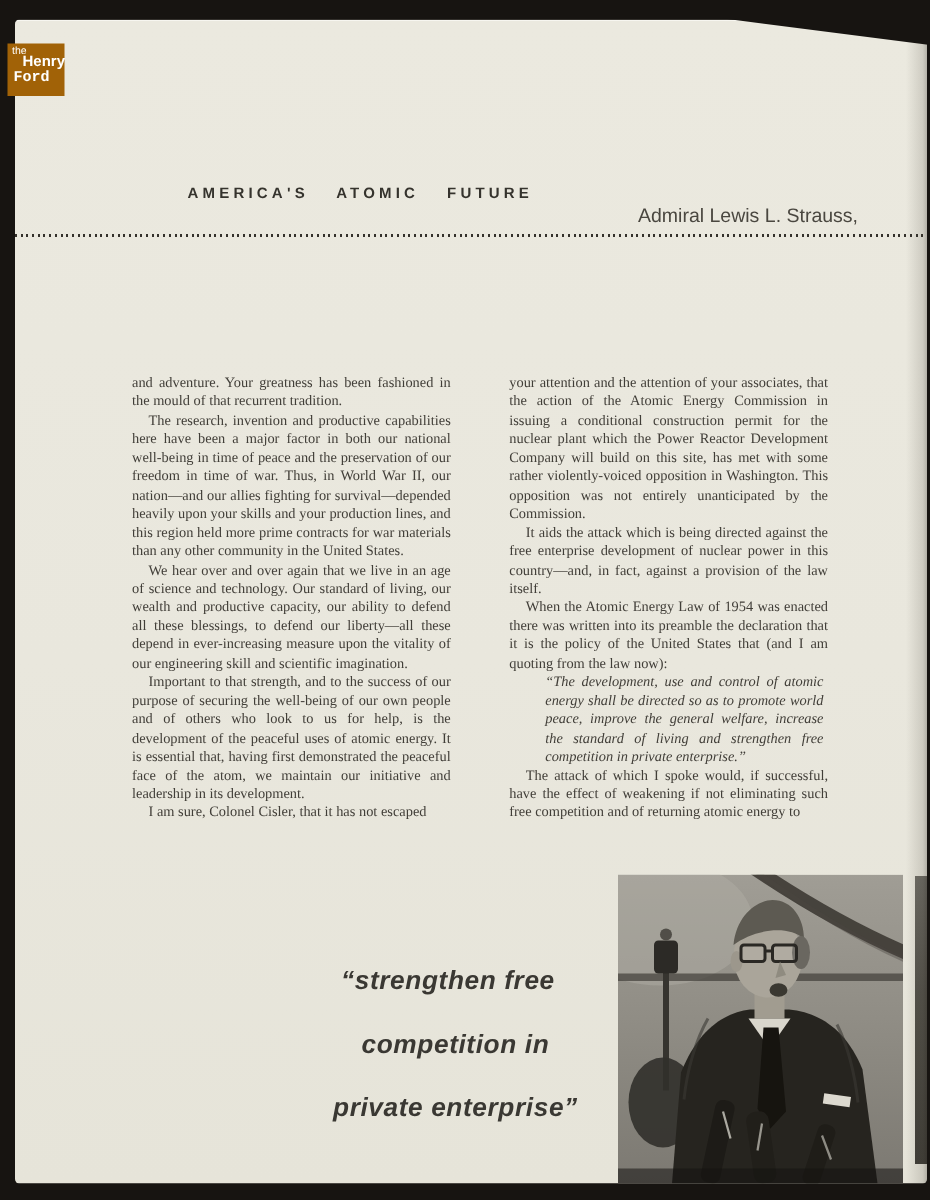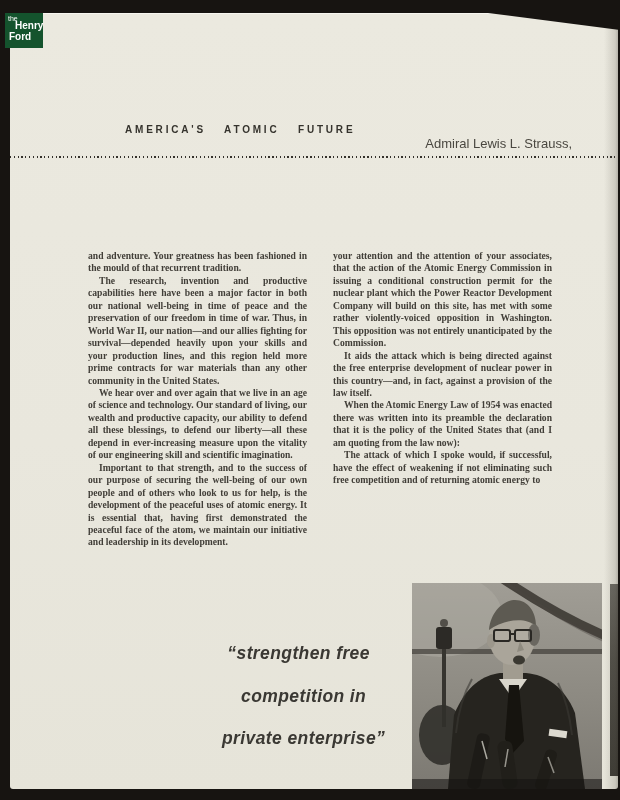--- a/index.html
+++ b/index.html
@@ -22,49 +22,48 @@
     background:linear-gradient(90deg,rgba(60,55,45,0) 0%,rgba(60,55,45,.16) 80%,rgba(40,35,28,.28) 100%);
     border-radius:0 3px 3px 0;
   }
   .corner-wedge{
     position:absolute;left:480px;top:12px;width:140px;height:18px;
     background:#171411;
     clip-path:polygon(0 0,100% 0,100% 100%);
   }
   
   .logo{
-    position:absolute;left:5px;top:13px;width:38px;height:35px;
-    background:#14532d;color:#ffffff;
+    position:absolute;left:5px;top:29px;width:38px;height:35px;
+    background:#a16207;color:#ffffff;
     font-family:"Liberation Sans", sans-serif;
   }
   .logo-the{position:absolute;left:3px;top:2px;font-size:7px;line-height:7px;font-weight:400;}
   .logo-henry{position:absolute;left:10px;top:8px;font-size:10px;line-height:10px;font-weight:700;}
-  .logo-ford{position:absolute;left:4px;top:19px;font-size:10px;line-height:10px;font-weight:700;}
+  .logo-ford{position:absolute;left:4px;top:19px;font-size:10px;line-height:10px;font-weight:700;font-family:Liberation Mono, monospace;}
   
   .title{
     position:absolute;left:115px;top:110px;margin:0;
     font-family:"Liberation Sans", sans-serif;
     font-size:10px;font-weight:700;letter-spacing:2.8px;word-spacing:13px;
     color:#35332d;white-space:nowrap;
   }
   .byline{
     position:absolute;right:46px;top:122px;
     font-family:"Liberation Sans", sans-serif;
     font-size:13px;color:#4a4740;white-space:nowrap;
   }
   .dotted-rule{
     position:absolute;left:0;right:0;top:142px;height:2px;
     background:repeating-linear-gradient(90deg,#34312b 0 1.3px,transparent 1.3px 3.8px);
   }
   
   .columns{
     position:absolute;left:78px;top:236px;width:464px;
-    display:flex;gap:26px;
+    display:flex;gap:39px;
     color:#413e38;
-    font-weight:bold;
   }
   .col{width:219px;font-size:9.6px;line-height:12.45px;text-align:justify;}
   .col p{margin:0;}
   .col p.indent{text-indent:11px;}
   .col p.lawquote{font-style:italic;padding-left:24px;padding-right:3px;}
   
   .pullquote{
     position:absolute;left:212px;top:618px;
     font-family:Liberation Sans, sans-serif;
     font-style:italic;font-weight:700;
@@ -93,25 +92,27 @@
     <h1 class="title">AMERICA'S  ATOMIC  FUTURE</h1>
     <div class="byline">Admiral Lewis L. Strauss,</div>
     <div class="dotted-rule"></div>
 
     <div class="columns">
       <div class="col">
         <p>and adventure. Your greatness has been fashioned in the mould of that recurrent tradition.</p>
         <p class="indent">The research, invention and productive capabilities here have been a major factor in both our national well-being in time of peace and the preservation of our freedom in time of war. Thus, in World War II, our nation—and our allies fighting for survival—depended heavily upon your skills and your production lines, and this region held more prime contracts for war materials than any other community in the United States.</p>
         <p class="indent">We hear over and over again that we live in an age of science and technology. Our standard of living, our wealth and productive capacity, our ability to defend all these blessings, to defend our liberty—all these depend in ever-increasing measure upon the vitality of our engineering skill and scientific imagination.</p>
         <p class="indent">Important to that strength, and to the success of our purpose of securing the well-being of our own people and of others who look to us for help, is the development of the peaceful uses of atomic energy. It is essential that, having first demonstrated the peaceful face of the atom, we maintain our initiative and leadership in its development.</p>
+        <p class="indent">I am sure, Colonel Cisler, that it has not escaped</p>
       </div>
       <div class="col">
         <p>your attention and the attention of your associates, that the action of the Atomic Energy Commission in issuing a conditional construction permit for the nuclear plant which the Power Reactor Development Company will build on this site, has met with some rather violently-voiced opposition in Washington. This opposition was not entirely unanticipated by the Commission.</p>
         <p class="indent">It aids the attack which is being directed against the free enterprise development of nuclear power in this country—and, in fact, against a provision of the law itself.</p>
         <p class="indent">When the Atomic Energy Law of 1954 was enacted there was written into its preamble the declaration that it is the policy of the United States that (and I am quoting from the law now):</p>
+        <p class="lawquote">“The development, use and control of atomic energy shall be directed so as to promote world peace, improve the general welfare, increase the standard of living and strengthen free competition in private enterprise.”</p>
         <p class="indent">The attack of which I spoke would, if successful, have the effect of weakening if not eliminating such free competition and of returning atomic energy to</p>
       </div>
     </div>
 
     <div class="pullquote">
       <div class="pq1">“strengthen free</div>
       <div>competition in</div>
       <div>private enterprise”</div>
     </div>
 

